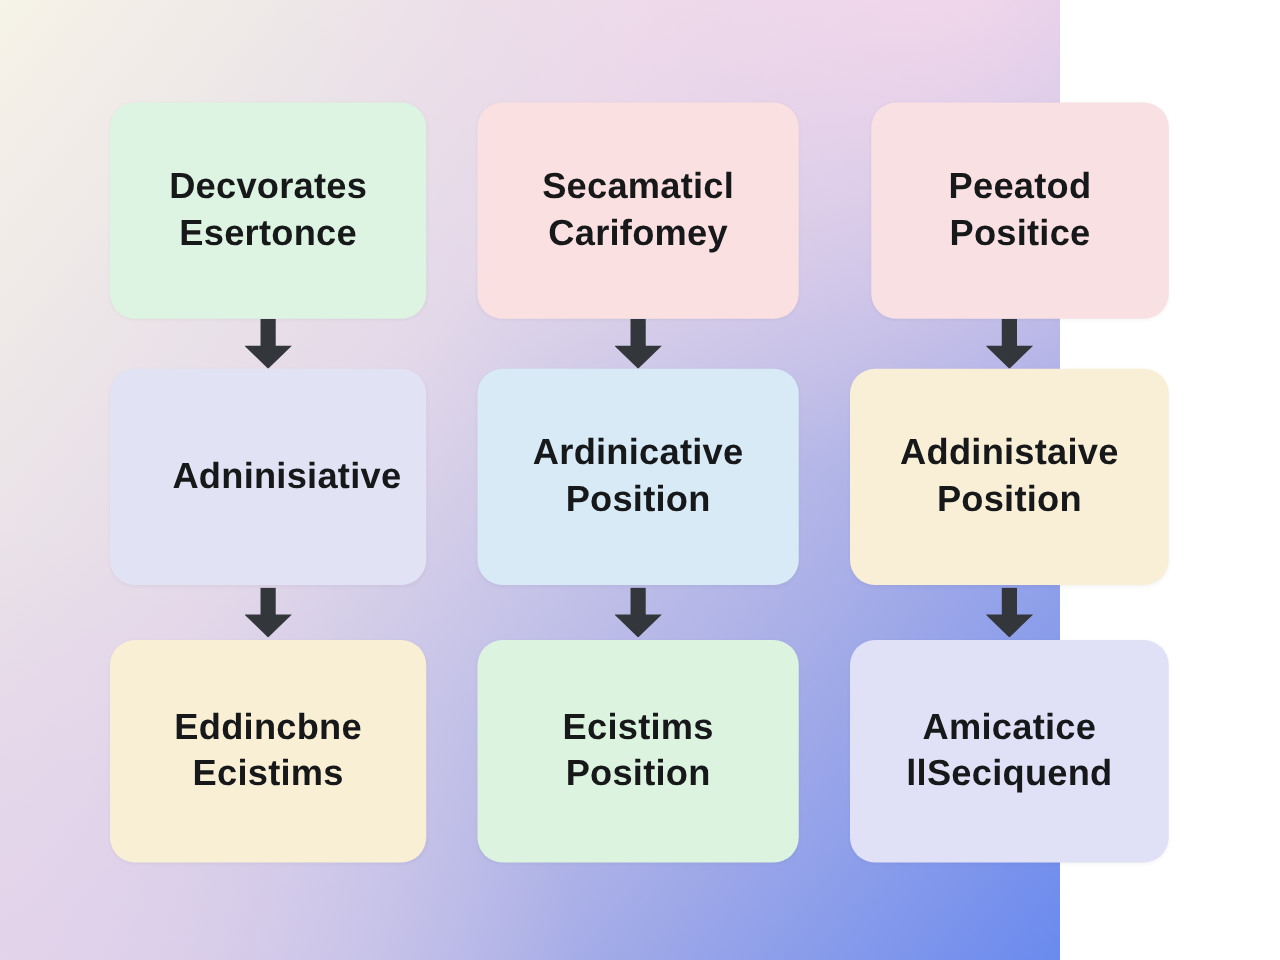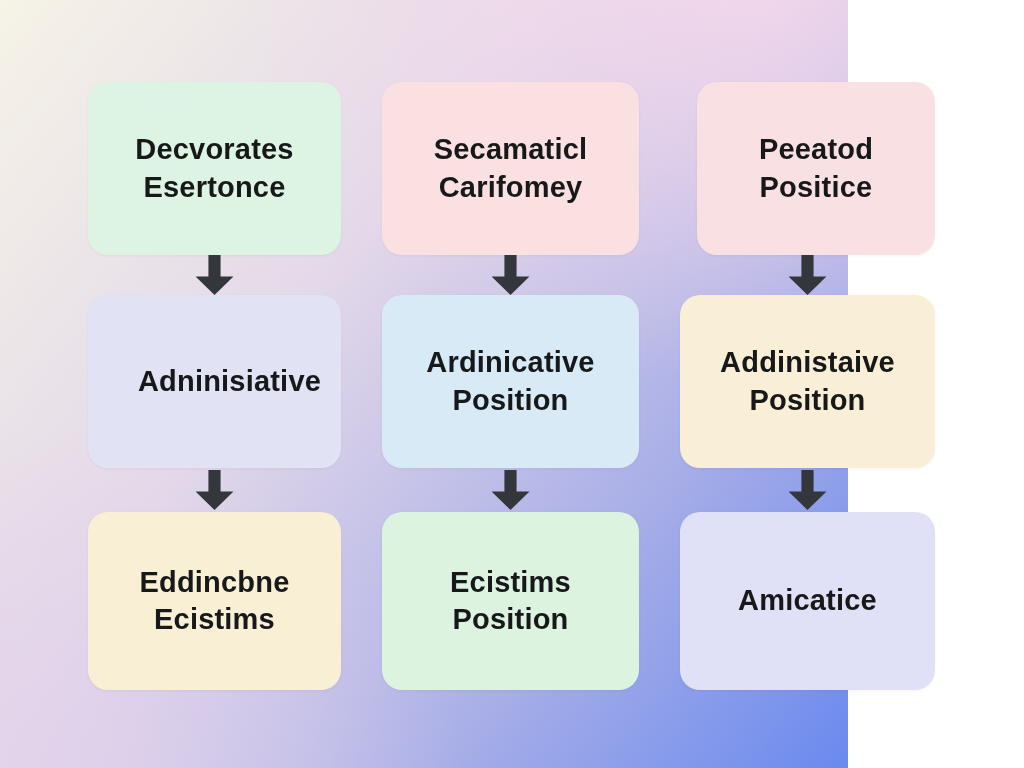--- a/index.html
+++ b/index.html
@@ -108,16 +108,17 @@
     </div>
     <div class="box" style="background: rgb(249, 239, 215);">
       <span>Addinistaive</span>
       <span>Position</span>
     </div>
     <div class="arrow-cell">
       <div class="arrow"></div>
     </div>
     <div class="box" style="background: rgb(224, 225, 246);">
       <span>Amicatice</span>
+      <span>llSeciquend</span>
     </div>
 
   </div>
 </div>
 
 </body></html>

